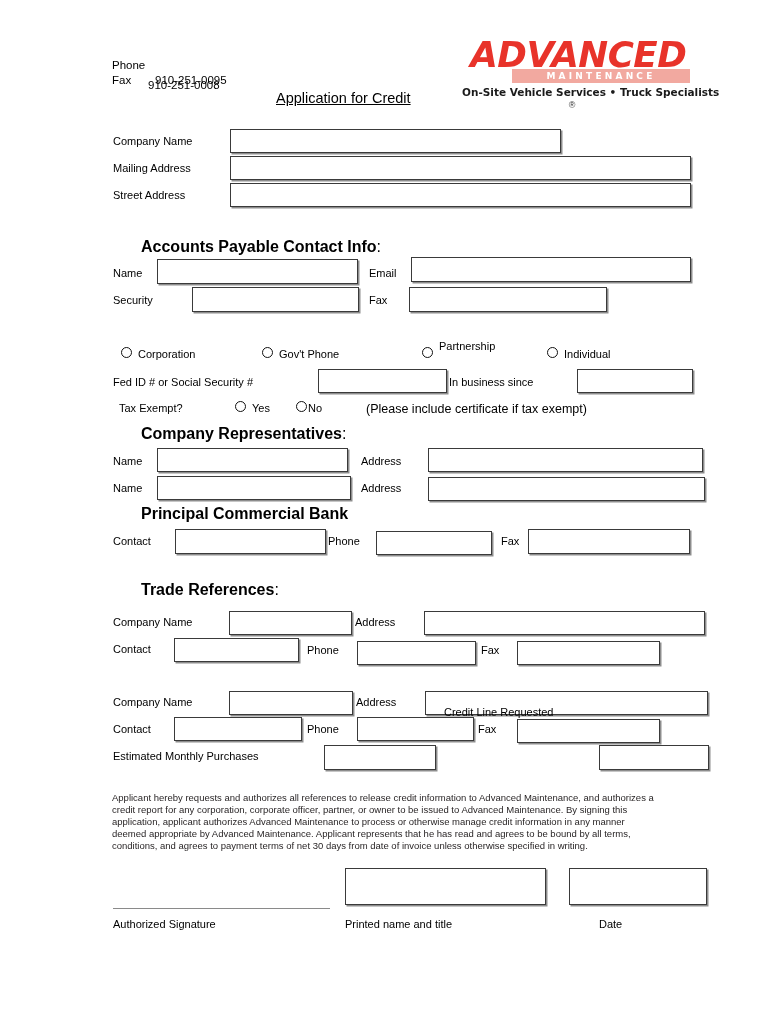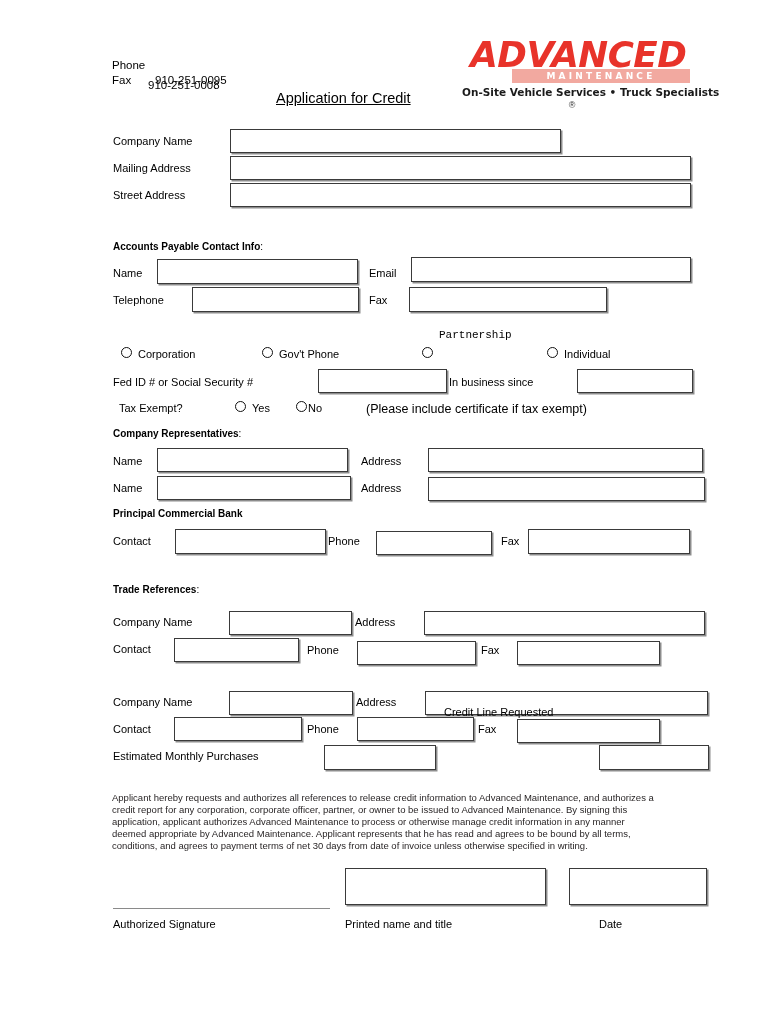--- a/index.html
+++ b/index.html
@@ -114,24 +114,25 @@
     white-space: nowrap;
   }
   .lbl-sm {
     position: absolute;
     font-size: 12.5px;
     line-height: 16px;
     white-space: nowrap;
   }
   .sec {
     position: absolute;
-    font-size: 10px;
+    font-size: 16px;
     font-weight: bold;
     line-height: 18px;
     white-space: nowrap;
+    margin-left: 28px;
   }
   .sec .plain { font-weight: normal; }
 
   
   .box {
     position: absolute;
     background: #ffffff;
     border: 1px solid #3a3a3a;
     box-sizing: border-box;
     box-shadow: 1.5px 1.5px 0 0 #8d8d8d;
@@ -203,34 +204,34 @@
   <div class="sec" style="left:113px; top:238px;">
     <span>Accounts Payable Contact Info</span><span class="plain">:</span>
   </div>
 
   <div class="lbl" style="left:113px; top:264px;">Name</div>
   <input class="box" style="left: 157px; top: 259px; width: 201px; height: 25px;" type="text" value="">
 
   <div class="lbl" style="left:369px; top:264px;">Email</div>
   <input class="box" style="left: 411px; top: 257px; width: 280px; height: 25px;" type="text" value="">
 
-  <div class="lbl" style="left:113px; top:291px;">Telephone</div>
+  <div class="lbl" style="left:113px; top:291px;">Security</div>
   <input class="box" style="left: 192px; top: 287px; width: 167px; height: 25px;" type="text" value="">
 
   <div class="lbl" style="left:369px; top:291px;">Fax</div>
   <input class="box" style="left: 409px; top: 287px; width: 198px; height: 25px;" type="text" value="">
 
   <div class="radio" style="left:121px; top:347px;"></div>
   <div class="lbl" style="left:138px; top:345px;">Corporation</div>
 
   <div class="radio" style="left:262px; top:347px;"></div>
   <div class="lbl" style="left:279px; top:345px;">Gov't Phone</div>
 
   <div class="radio" style="left:422px; top:347px;"></div>
-  <div class="lbl" style="left:439px; top:326px;font-family:Liberation Mono, monospace;">Partnership</div>
+  <div class="lbl" style="left:439px; top:337px;">Partnership</div>
 
   <div class="radio" style="left:547px; top:347px;"></div>
   <div class="lbl" style="left:564px; top:345px;">Individual</div>
 
   <div class="lbl" style="left:113px; top:373px;">Fed ID #  or Social Security #</div>
   <input class="box" style="left: 318px; top: 369px; width: 129px; height: 24px;" type="text" value="">
 
   <div class="lbl" style="left:449px; top:373px;">In business since</div>
   <input class="box" style="left: 577px; top: 369px; width: 116px; height: 24px;" type="text" value="">
 

